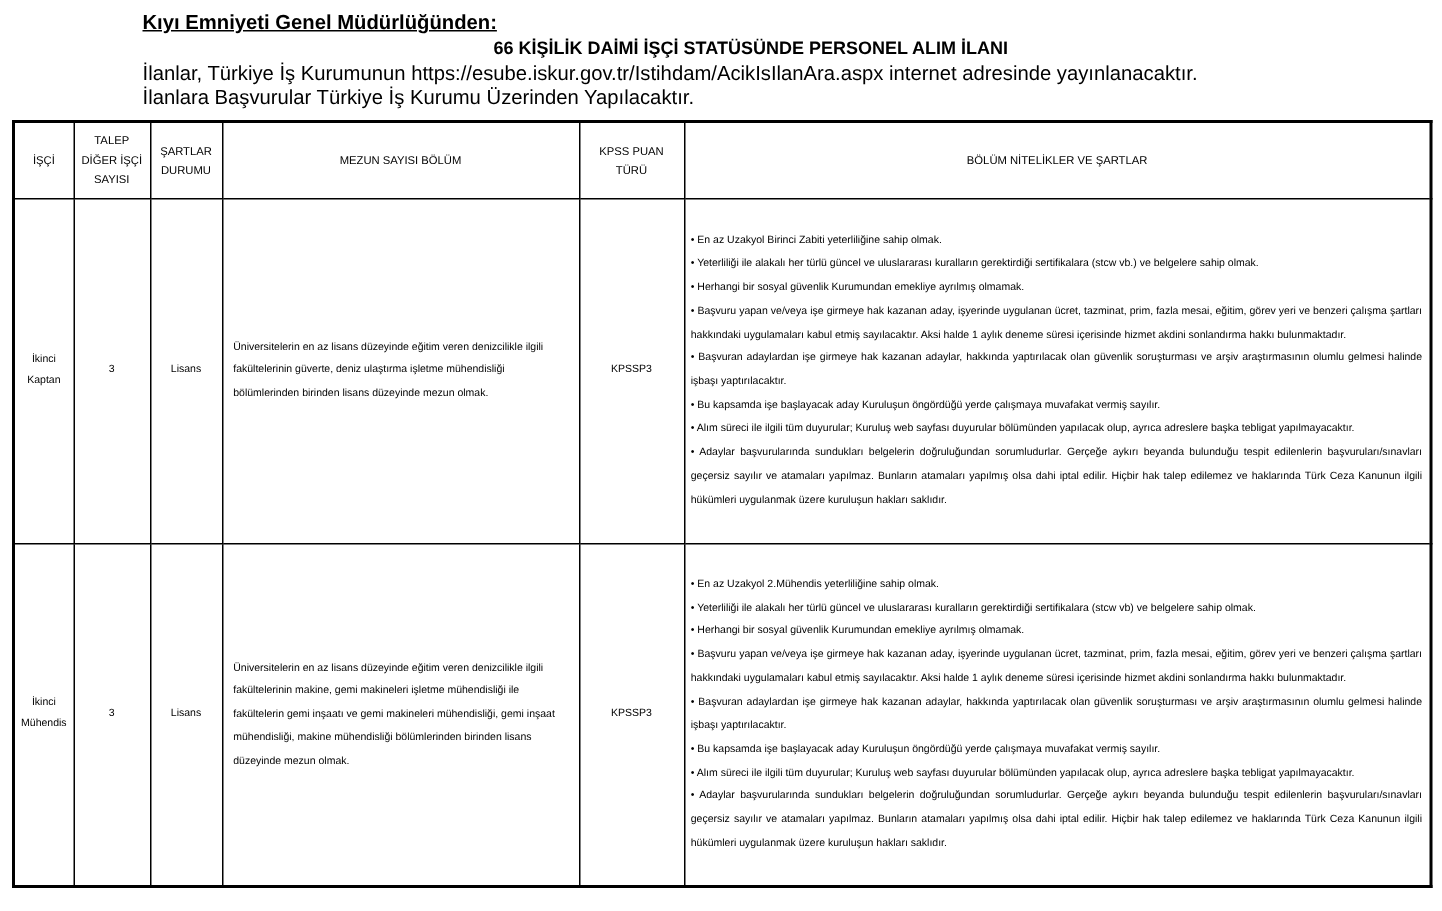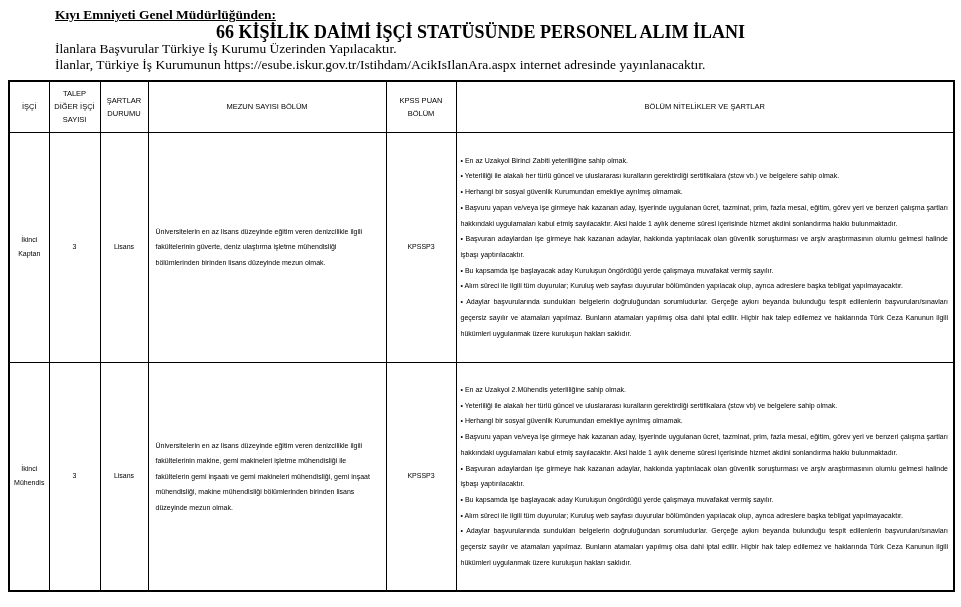--- a/index.html
+++ b/index.html
@@ -11,34 +11,35 @@
     overflow: hidden;
   }
   .page {
     position: relative;
     width: 961px;
     height: 607px;
     background: #ffffff;
     color: #000000;
   }
   .doc-header {
-    font-family: Liberation Serif, serif;
+    font-family: Liberation Sans, sans-serif;
     color: #000000;
     padding-top: 7px;
+    padding-left: 40px;
   }
   .source-line {
     margin-left: 55px;
     font-size: 13.5px;
     font-weight: bold;
     text-decoration: underline;
     line-height: 16px;
   }
   .announcement-title {
     text-align: center;
-    font-size: 18px;
+    font-size: 12px;
     font-weight: bold;
     line-height: 16px;
     margin-top: 1px;
   }
   .sub-line {
     margin-left: 55px;
     font-size: 13.5px;
     line-height: 15px;
     margin-top: 1px;
   }
@@ -91,40 +92,40 @@
   }
 </style>
 </head>
 <body>
 
 <div class="page">
 
   <div class="doc-header">
     <div class="source-line">Kıyı Emniyeti Genel Müdürlüğünden:</div>
     <div class="announcement-title">66 KİŞİLİK DAİMİ İŞÇİ STATÜSÜNDE PERSONEL ALIM İLANI</div>
+    <div class="sub-line">İlanlar, Türkiye İş Kurumunun https://esube.iskur.gov.tr/Istihdam/AcikIsIlanAra.aspx internet adresinde yayınlanacaktır.</div>
     <div class="sub-line">İlanlara Başvurular Türkiye İş Kurumu Üzerinden Yapılacaktır.</div>
-    <div class="sub-line">İlanlar, Türkiye İş Kurumunun https://esube.iskur.gov.tr/Istihdam/AcikIsIlanAra.aspx internet adresinde yayınlanacaktır.</div>
   </div>
 
   <table class="jobs">
     <colgroup>
       <col style="width:40px">
       <col style="width:51px">
       <col style="width:48px">
       <col style="width:238px">
       <col style="width:70px">
       <col style="width:498px">
     </colgroup>
     <thead>
       <tr>
         <th>İŞÇİ</th>
         <th>TALEP DİĞER İŞÇİ SAYISI</th>
         <th>ŞARTLAR DURUMU</th>
         <th>MEZUN SAYISI BÖLÜM</th>
-        <th>KPSS PUAN BÖLÜM</th>
+        <th>KPSS PUAN TÜRÜ</th>
         <th>BÖLÜM NİTELİKLER VE ŞARTLAR</th>
       </tr>
     </thead>
     <tbody>
       <tr class="row-1">
         <td class="center-cell">İkinci Kaptan</td>
         <td class="center-cell">3</td>
         <td class="center-cell">Lisans</td>
         <td class="mezun-cell">Üniversitelerin en az lisans düzeyinde eğitim veren denizcilikle ilgili fakültelerinin güverte, deniz ulaştırma işletme mühendisliği bölümlerinden birinden lisans düzeyinde mezun olmak.</td>
         <td class="center-cell">KPSSP3</td>

